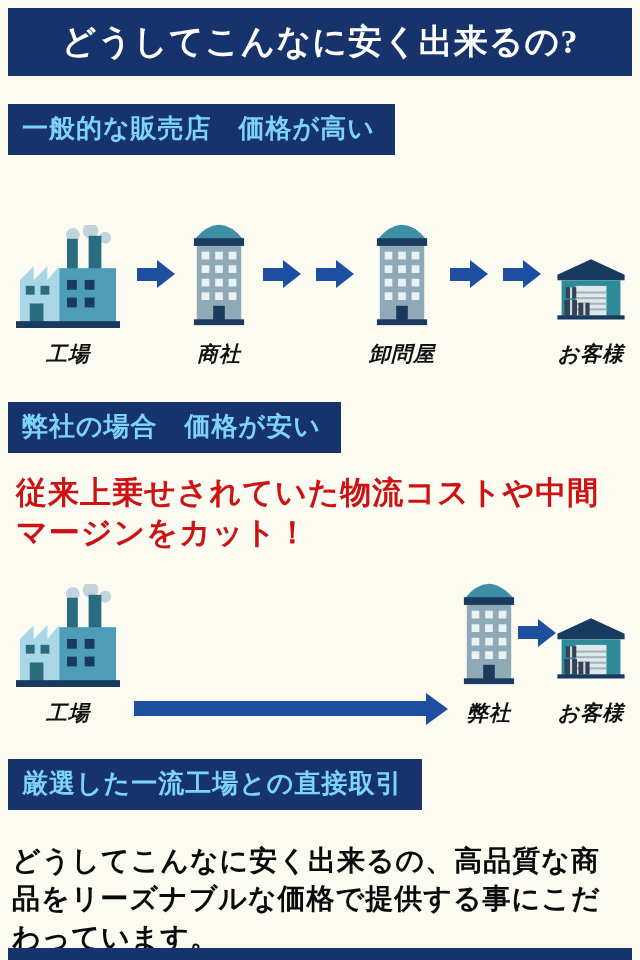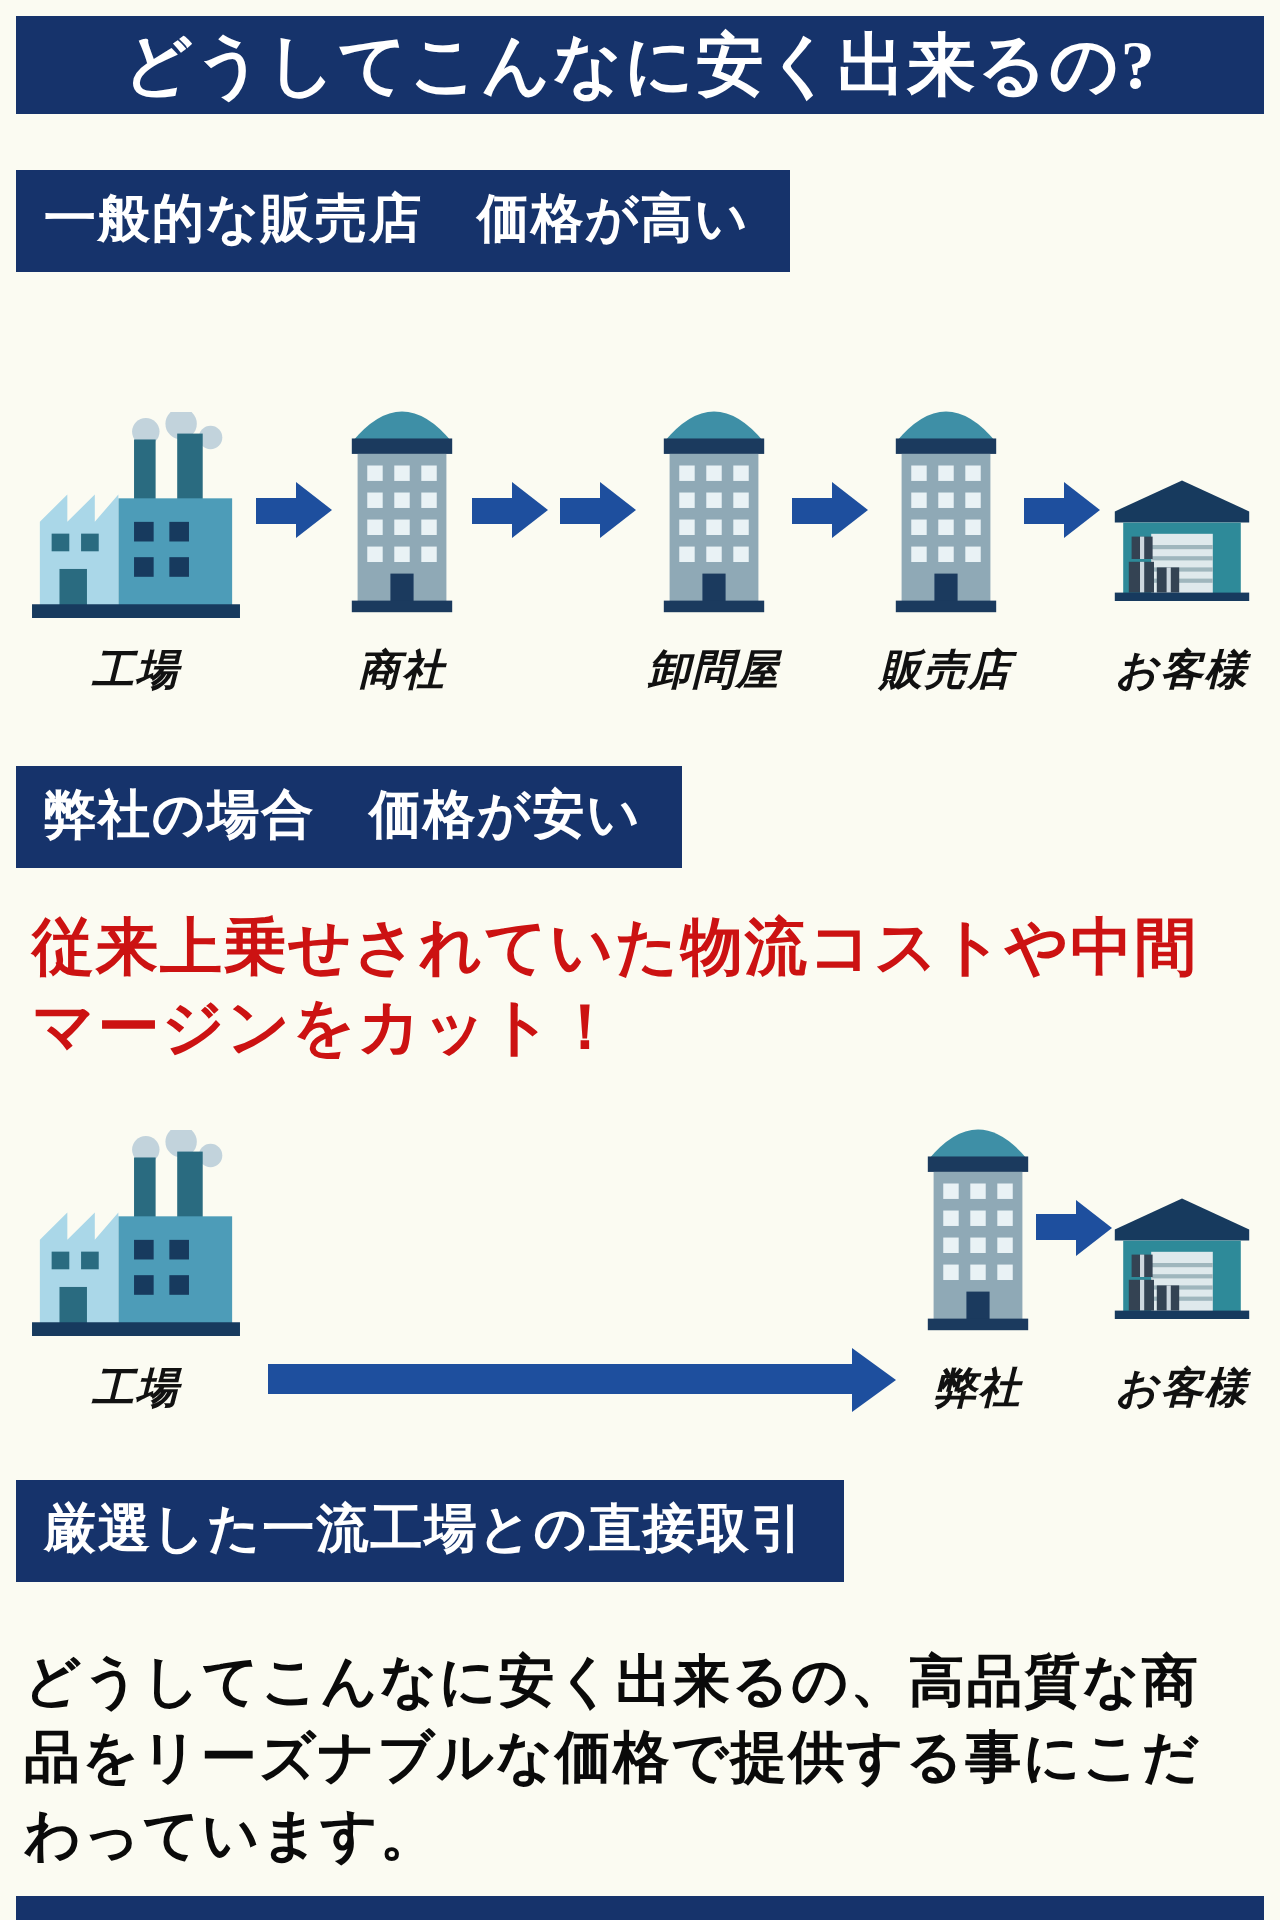--- a/index.html
+++ b/index.html
@@ -9,27 +9,27 @@
     --bg:#fbfbf2;
   }
   *{box-sizing:border-box;}
   html,body{margin:0;padding:0;}
   body{
     width:640px;height:960px;position:relative;overflow:hidden;
     background:var(--bg);
     font-family:"Liberation Serif","DejaVu Serif",serif;
   }
   .top-header{
-    margin:8px 8px 0;height:49px;background:var(--navy);
+    margin:8px 8px 0;height:68px;background:var(--navy);
     color:#fff;font-size:34px;font-weight:bold;letter-spacing:1px;
     display:flex;align-items:center;justify-content:center;
   }
   .sec-bar-wrap{margin-left:8px;}
   .sec-bar{
-    display:inline-block;background:var(--navy);color:#ffffff;
+    display:inline-block;background:var(--navy);color:#7dd3fc;
     font-size:26px;font-weight:bold;padding:7px 20px 9px 14px;letter-spacing:1px;
   }
   .sec1-wrap{margin-top:28px;}
   .sec2-wrap{margin-top:36px;}
   .sec3-wrap{margin-top:34px;}
   .flow-row{
     display:flex;align-items:flex-end;justify-content:space-between;
     padding:0 14px;
     font-style:italic;
   }
@@ -169,82 +169,74 @@
       <svg width="58" height="111">
           <use href="#sym-building"></use>
         </svg>
     </div>
     <div class="flow-label">卸問屋</div>
   </div>
   <div class="arrow">
       <div class="shaft"></div>
       <div class="head"></div>
     </div>
+  <div class="arrow">
+      <div class="shaft"></div>
+      <div class="head"></div>
+    </div>
+  <div class="flow-item">
+    <div class="icon-box">
+      <svg width="70" height="80">
+          <use href="#sym-warehouse"></use>
+        </svg>
+    </div>
+    <div class="flow-label">お客様</div>
+  </div>
+</div>
+
+<div class="sec-bar-wrap sec2-wrap">
+  <div class="sec-bar">弊社の場合　価格が安い</div>
+</div>
+
+<div class="highlight-text">従来上乗せされていた物流コストや中間マージンをカット！</div>
+
+<div class="flow-row flow2">
+  <div class="flow-item">
+    <div class="icon-box">
+      <svg width="108" height="103">
+          <use href="#sym-factory"></use>
+        </svg>
+    </div>
+    <div class="flow-label">工場</div>
+  </div>
+  <div class="arrow arrow-long">
+      <div class="shaft"></div>
+      <div class="head"></div>
+    </div>
   <div class="flow-item">
     <div class="icon-box">
       <svg width="58" height="111">
           <use href="#sym-building"></use>
         </svg>
     </div>
-    <div class="flow-label">販売店</div>
+    <div class="flow-label">弊社</div>
   </div>
   <div class="arrow">
       <div class="shaft"></div>
       <div class="head"></div>
     </div>
   <div class="flow-item">
     <div class="icon-box">
       <svg width="70" height="80">
           <use href="#sym-warehouse"></use>
         </svg>
     </div>
     <div class="flow-label">お客様</div>
   </div>
 </div>
 
-<div class="sec-bar-wrap sec2-wrap">
-  <div class="sec-bar">弊社の場合　価格が安い</div>
-</div>
-
-<div class="highlight-text">従来上乗せされていた物流コストや中間マージンをカット！</div>
-
-<div class="flow-row flow2">
-  <div class="flow-item">
-    <div class="icon-box">
-      <svg width="108" height="103">
-          <use href="#sym-factory"></use>
-        </svg>
-    </div>
-    <div class="flow-label">工場</div>
-  </div>
-  <div class="arrow arrow-long">
-      <div class="shaft"></div>
-      <div class="head"></div>
-    </div>
-  <div class="flow-item">
-    <div class="icon-box">
-      <svg width="58" height="111">
-          <use href="#sym-building"></use>
-        </svg>
-    </div>
-    <div class="flow-label">弊社</div>
-  </div>
-  <div class="arrow">
-      <div class="shaft"></div>
-      <div class="head"></div>
-    </div>
-  <div class="flow-item">
-    <div class="icon-box">
-      <svg width="70" height="80">
-          <use href="#sym-warehouse"></use>
-        </svg>
-    </div>
-    <div class="flow-label">お客様</div>
-  </div>
-</div>
-
 <div class="sec-bar-wrap sec3-wrap">
   <div class="sec-bar">厳選した一流工場との直接取引</div>
 </div>
 
 <div class="body-text">どうしてこんなに安く出来るの、高品質な商品をリーズナブルな価格で提供する事にこだわっています。</div>
 
 <div class="bottom-bar"></div>
 
 </body></html>

